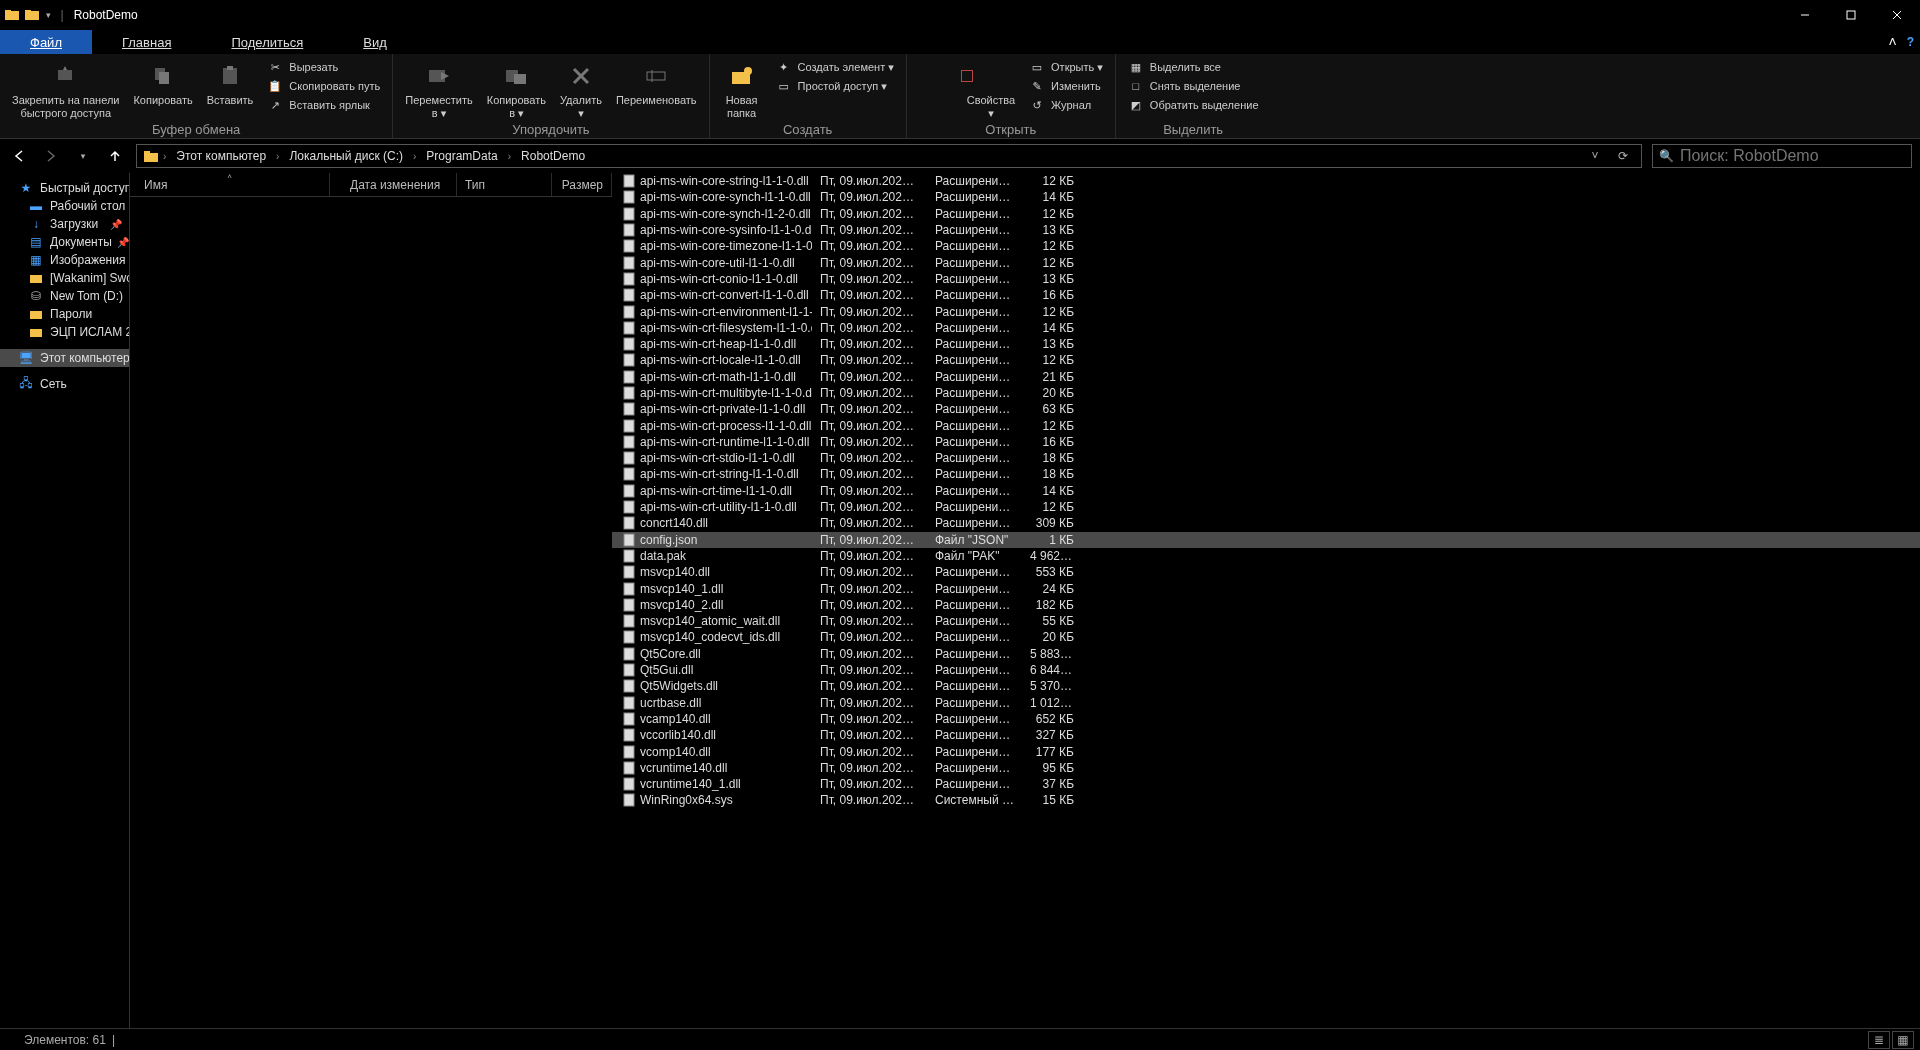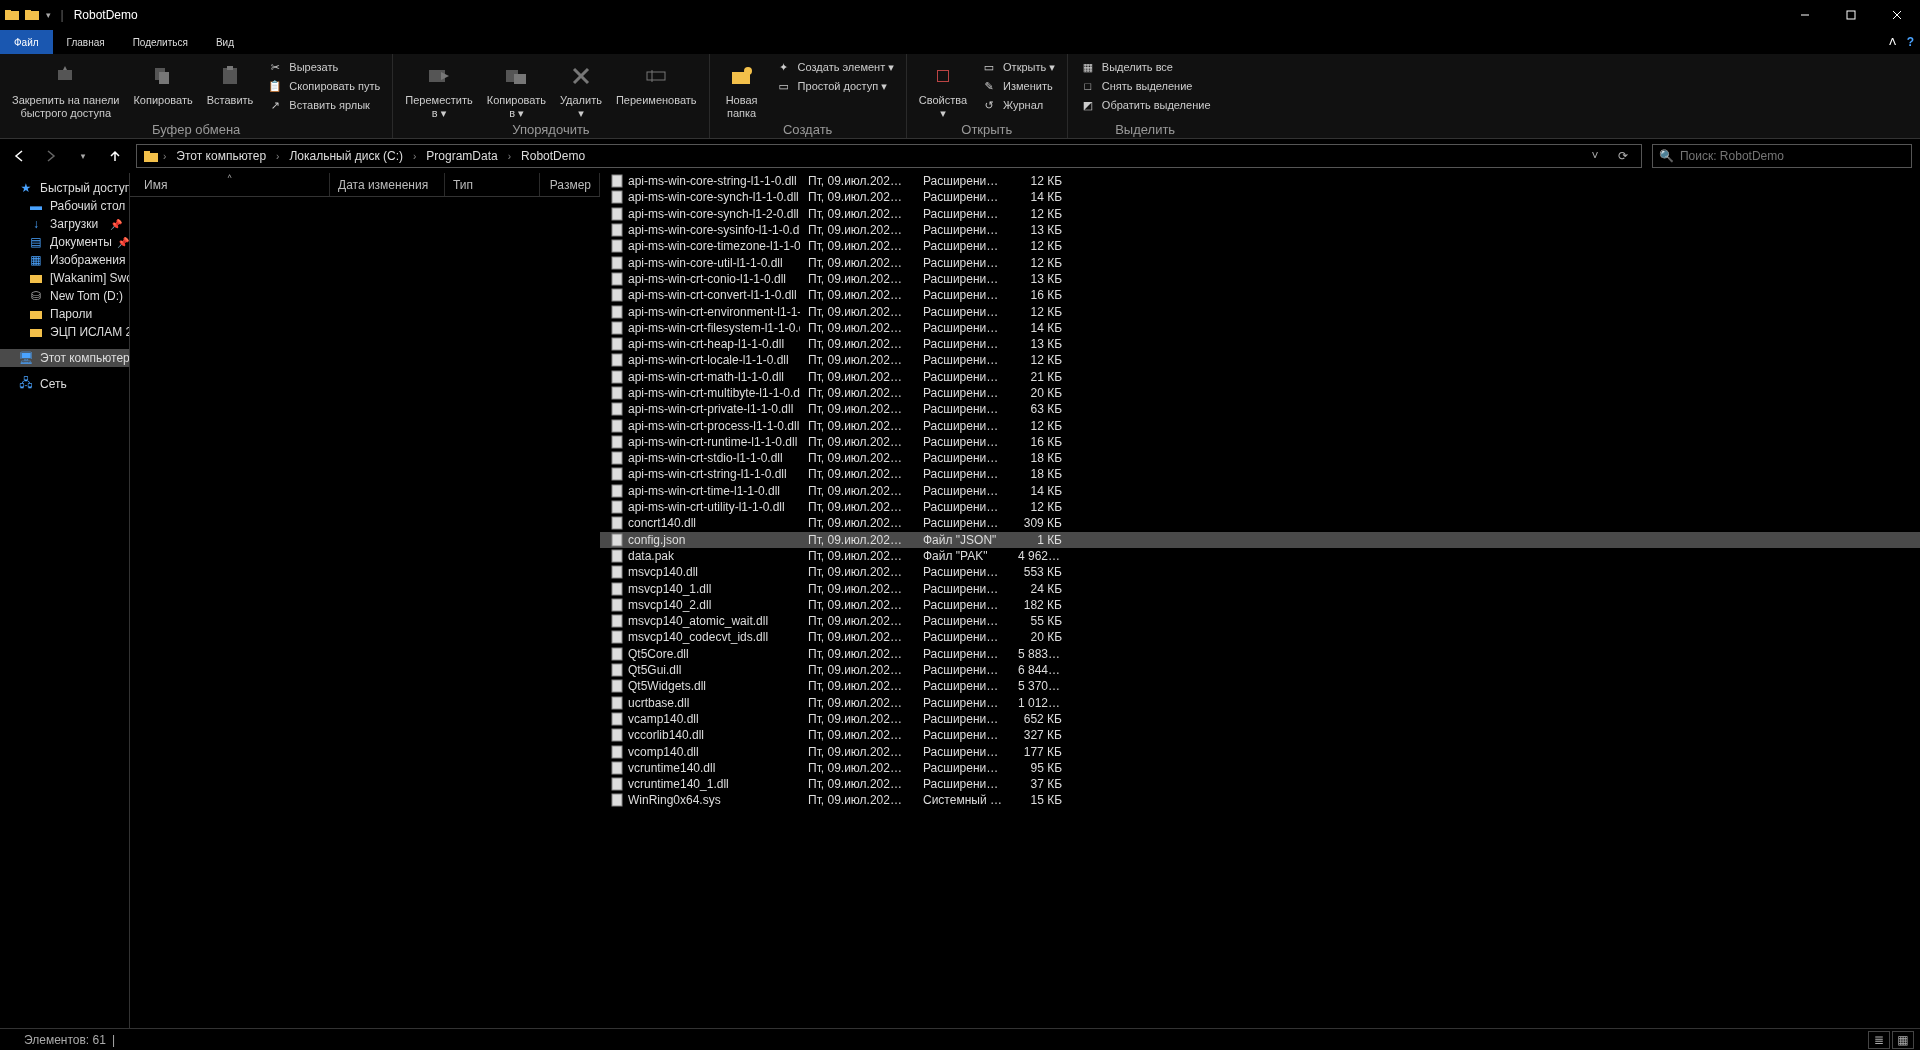--- a/index.html
+++ b/index.html
@@ -10,21 +10,21 @@
 .titlebar .qa-icons { display:flex; align-items:center; gap:4px; }
 .qa-icons .folder-ico { width:16px; height:16px; }
 .titlebar .sep { color:#666; padding:0 4px; }
 .titlebar .title { color:#fff; padding-left:6px; }
 .wincontrols { position:absolute; right:0; top:0; display:flex; }
 .wincontrols .wc { width:46px; height:30px; display:flex; align-items:center; justify-content:center; color:#fff; font-size:11px; }
 .wc svg { width:10px; height:10px; }
 
 
 .tabsrow { height:24px; background:#000; display:flex; align-items:stretch; position:relative;}
-.tab { padding:0 14px; display:flex; align-items:center; color:#ddd; font-size:10px; cursor:default;}
+.tab { padding:0 30px; display:flex; align-items:center; color:#ddd; font-size:13px; cursor:default;text-decoration:underline;}
 .tab.active { background:#1a57b0; color:#fff; }
 .tabsrow .right-icons { position:absolute; right:6px; top:0; height:24px; display:flex; align-items:center; gap:10px; color:#fff; }
 .right-icons span { font-size:12px; }
 
 
 .ribbon { height:85px; background:#111; border-bottom:1px solid #333; display:flex; }
 .rgroup { display:flex; flex-direction:column; padding:2px 6px 0 6px; border-right:1px solid #2a2a2a; }
 .rgroup .buttons { flex:1; display:flex; align-items:flex-start; gap:2px; }
 .rgroup .label { height:16px; text-align:center; color:#999; font-size:13px; }
 .rbig { display:flex; flex-direction:column; align-items:center; padding:4px 6px 0; color:#ccc; font-size:11px; line-height:13px; text-align:center; min-width:52px; }
@@ -35,38 +35,38 @@
 .chk { display:inline-block; width:12px; height:12px; border:1px solid #666; }
 
 
 .addrrow { height:34px; background:#000; display:flex; align-items:center; padding:0 8px; gap:10px; }
 .navbtn { width:22px; height:22px; display:flex; align-items:center; justify-content:center; color:#fff; }
 .addrbox { flex:1; height:24px; border:1px solid #555; background:#000; display:flex; align-items:center; padding:0 6px; gap:4px; }
 .addrbox .crumb { color:#ddd; padding:0 6px; }
 .addrbox .gt { color:#888; font-size:10px;}
 .addrend { width:24px; height:24px; display:flex; align-items:center; justify-content:center; color:#aaa; }
 .searchbox { width:260px; height:24px; border:1px solid #555; background:#000; display:flex; align-items:center; padding:0 6px; color:#888; gap:6px;}
-.searchbox input { background:transparent; border:none; outline:none; color:#888; font-size:12px; flex:1;}
+.searchbox input { background:transparent; border:none; outline:none; color:#888; font-size:16px; flex:1;}
 
 
 .bodywrap { position:absolute; top:173px; bottom:22px; left:0; right:0; display:flex; background:#000; }
 
 
 .sidebar { width:130px; background:#000; border-right:1px solid #333; padding-top:6px; overflow:hidden; }
 .sbitem { display:flex; align-items:center; gap:6px; padding:1px 6px 1px 18px; color:#ddd; font-size:12px; height:18px; white-space:nowrap; overflow:hidden; }
 .sbitem.sel { background:#4a4a4a; }
 .sbitem .ico { width:16px; height:16px; flex-shrink:0; display:flex; align-items:center; justify-content:center;}
 .sbspacer { height:8px; }
 
 
 .filearea { flex:1; display:flex; flex-direction:row; position:relative;}
 .colhead { height:24px; display:flex; align-items:center; border-bottom:1px solid #333; color:#bbb; font-size:12px; }
 .colhead .col { padding:0 8px; height:100%; display:flex; align-items:center; border-right:1px solid #2a2a2a; position:relative;}
 .col.name { width:200px; padding-left:14px;}
-.col.date { width:115px; }
+.col.date { width:115px;margin-left:12px; }
 .col.type { width:95px; }
 .col.size { width:60px; justify-content:flex-end; }
 .sortarrow { position:absolute; top:-1px; left:50%; transform:translateX(-50%); font-size:8px; color:#aaa;}
 .filelist { flex:1; overflow:hidden; }
 .row { display:flex; align-items:center; height:16.3px; color:#ddd; font-size:12px; }
 .row.sel { background:#4a4a4a; }
 .row .cell { padding:0 8px; overflow:hidden; white-space:nowrap; text-overflow:ellipsis; }
 .row .cname { width:200px; display:flex; align-items:center; gap:4px; padding-left:10px;}
 .row .cdate { width:115px; }
 .row .ctype { width:95px; }
@@ -253,21 +253,21 @@
     </div>
     <div class="label">Создать</div>
   </div>
 
   <div class="rgroup">
     <div class="buttons">
       <div class="rbig">
           <span class="ico">
             <span class="chk" style="border-color:#b44;"></span>
           </span>
-          <span style="white-space:pre-line;">Свойства
+          <span style="white-space:pre-line;margin-left:48px;">Свойства
 ▾</span>
         </div>
       <div class="rsmallcol">
         <div class="rsmall">
             <span class="ico">▭</span>
             <span>Открыть ▾</span>
           </div>
         <div class="rsmall">
             <span class="ico">✎</span>
             <span>Изменить</span>

